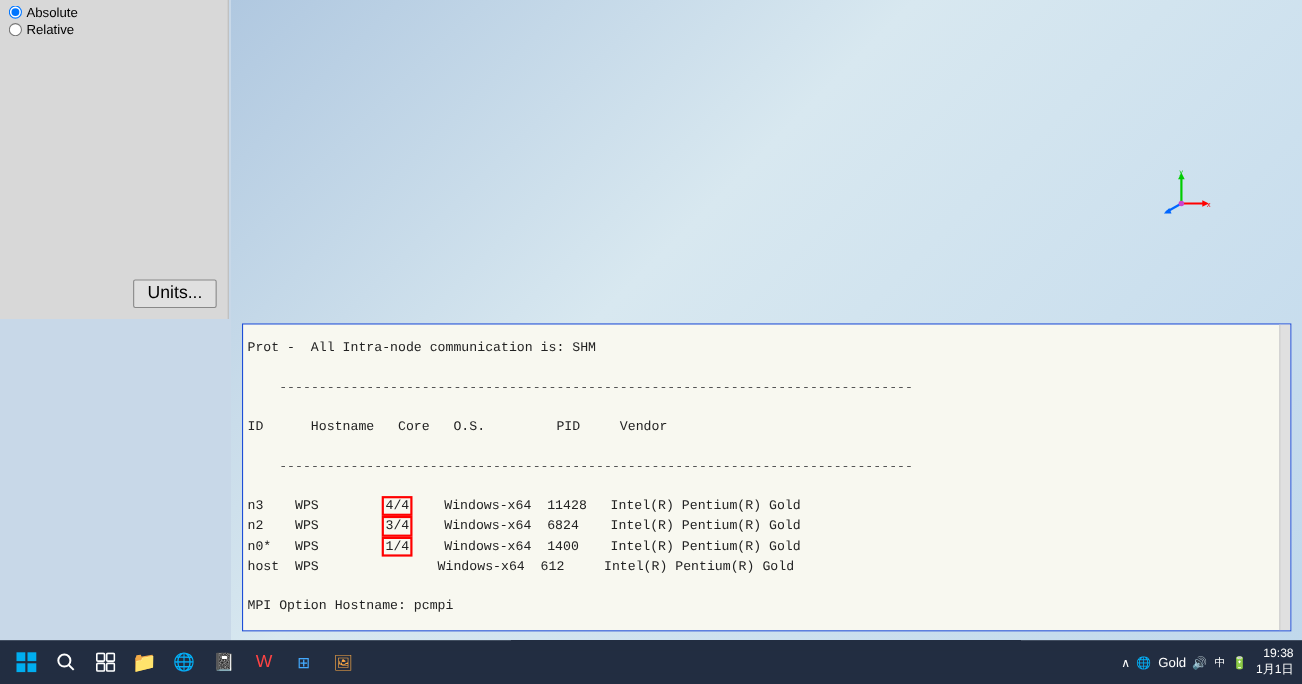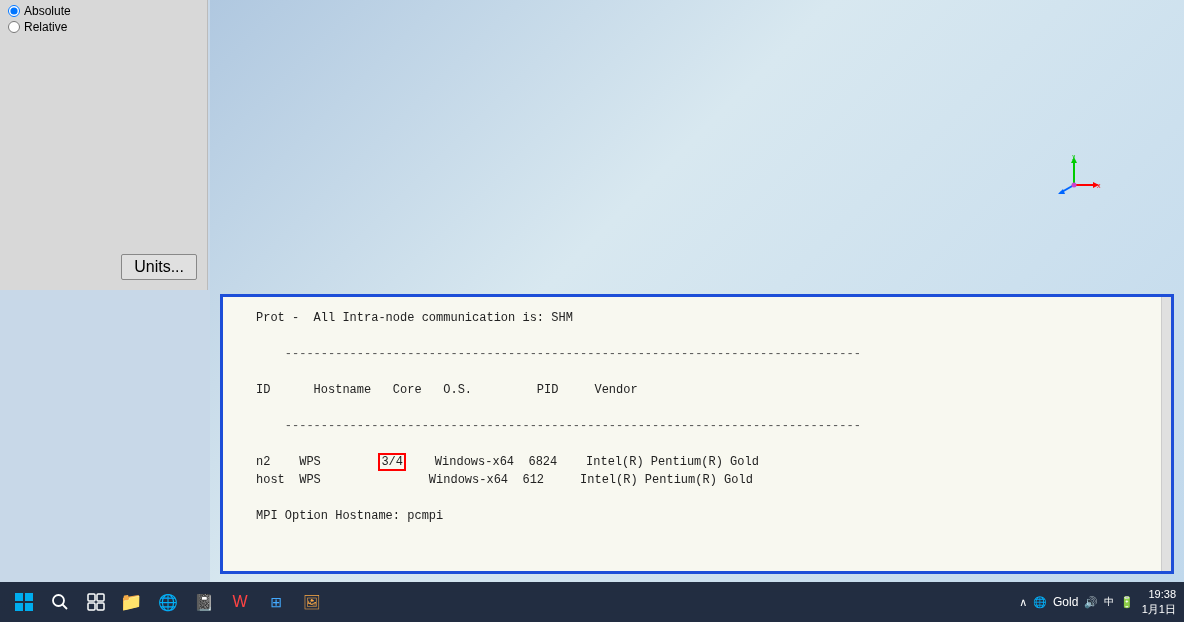--- a/index.html
+++ b/index.html
@@ -97,22 +97,22 @@
     }
 
     
     .terminal-panel {
       position: absolute;
       left: 220px;
       bottom: 48px;
       right: 10px;
       height: 280px;
       background: #f8f8f0;
-      border: 3px solid #1d4ed8;
-      padding: 12px 33px;
+      border: 1px solid #1d4ed8;
+      padding: 12px 4px;
       font-family: 'Courier New', Courier, monospace;
       font-size: 12px;
       color: #222;
       overflow: hidden;
     }
 
     .terminal-line {
       line-height: 1.5;
       white-space: pre;
     }
@@ -281,21 +281,23 @@
 
   <div class="terminal-line">Prot -  All Intra-node communication is: SHM</div>
   <div class="terminal-line" style="color:#555">
     <span>--------------------------------------------------------------------------------</span>
   </div>
   <div class="terminal-line">ID      Hostname   Core   O.S.         PID     Vendor</div>
   <div class="terminal-line" style="color:#555">
     <span>--------------------------------------------------------------------------------</span>
   </div>
 
+  <div class="terminal-line">n3    WPS        <span style="display:inline-block; border: 2px solid red; padding: 0 1px; line-height:1.2;">4/4</span>    Windows-x64  11428   Intel(R) Pentium(R) Gold</div>
   <div class="terminal-line">n2    WPS        <span style="display:inline-block; border: 2px solid red; padding: 0 1px; line-height:1.2;">3/4</span>    Windows-x64  6824    Intel(R) Pentium(R) Gold</div>
+  <div class="terminal-line">n0*   WPS        <span style="display:inline-block; border: 2px solid red; padding: 0 1px; line-height:1.2;">1/4</span>    Windows-x64  1400    Intel(R) Pentium(R) Gold</div>
   <div class="terminal-line">host  WPS               Windows-x64  612     Intel(R) Pentium(R) Gold</div>
 
   <div class="terminal-line">&nbsp;</div>
   <div class="terminal-line">MPI Option Hostname: pcmpi</div>
 
 </div>
 
 <div class="taskbar">
 
   <div class="taskbar-start">

